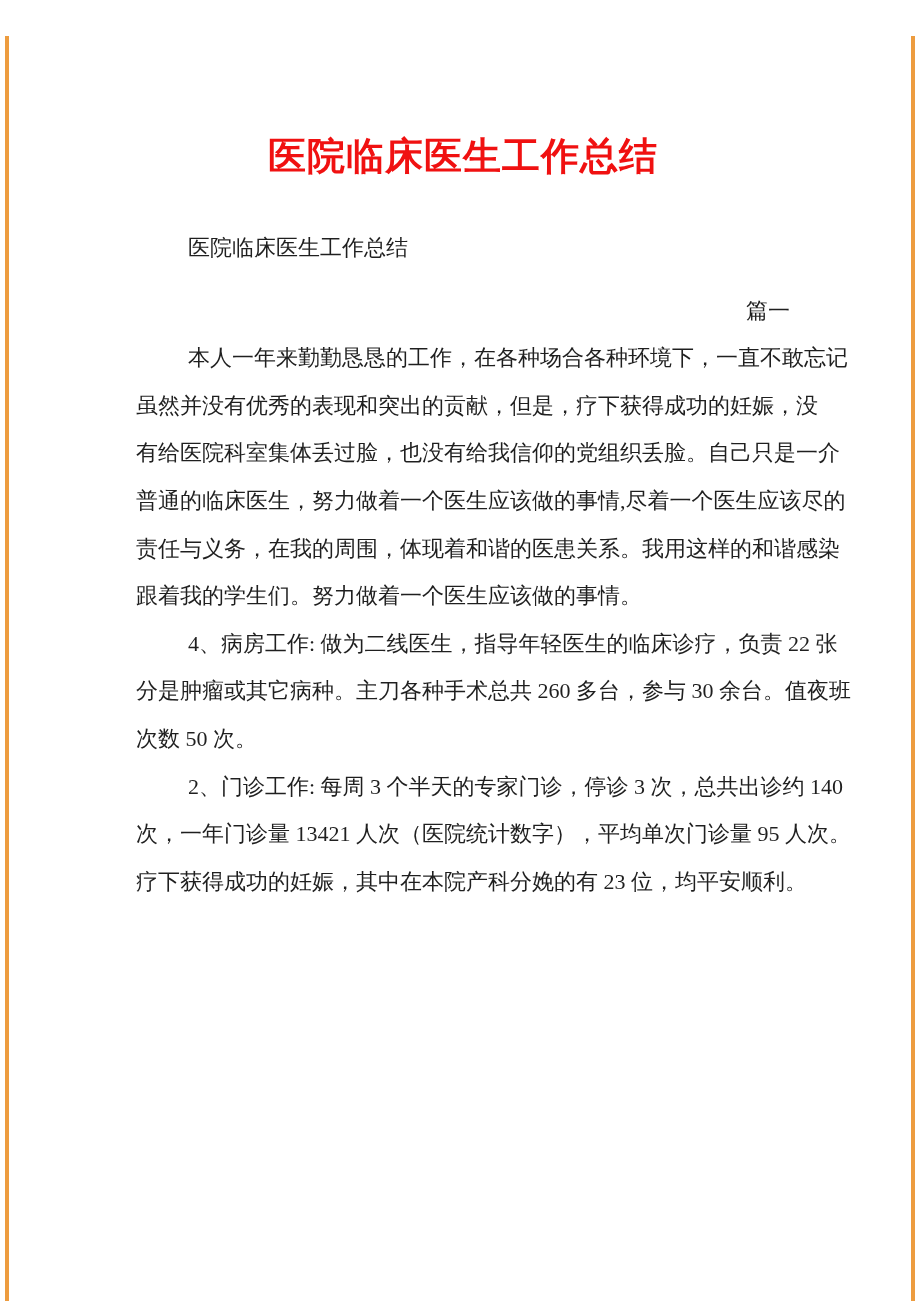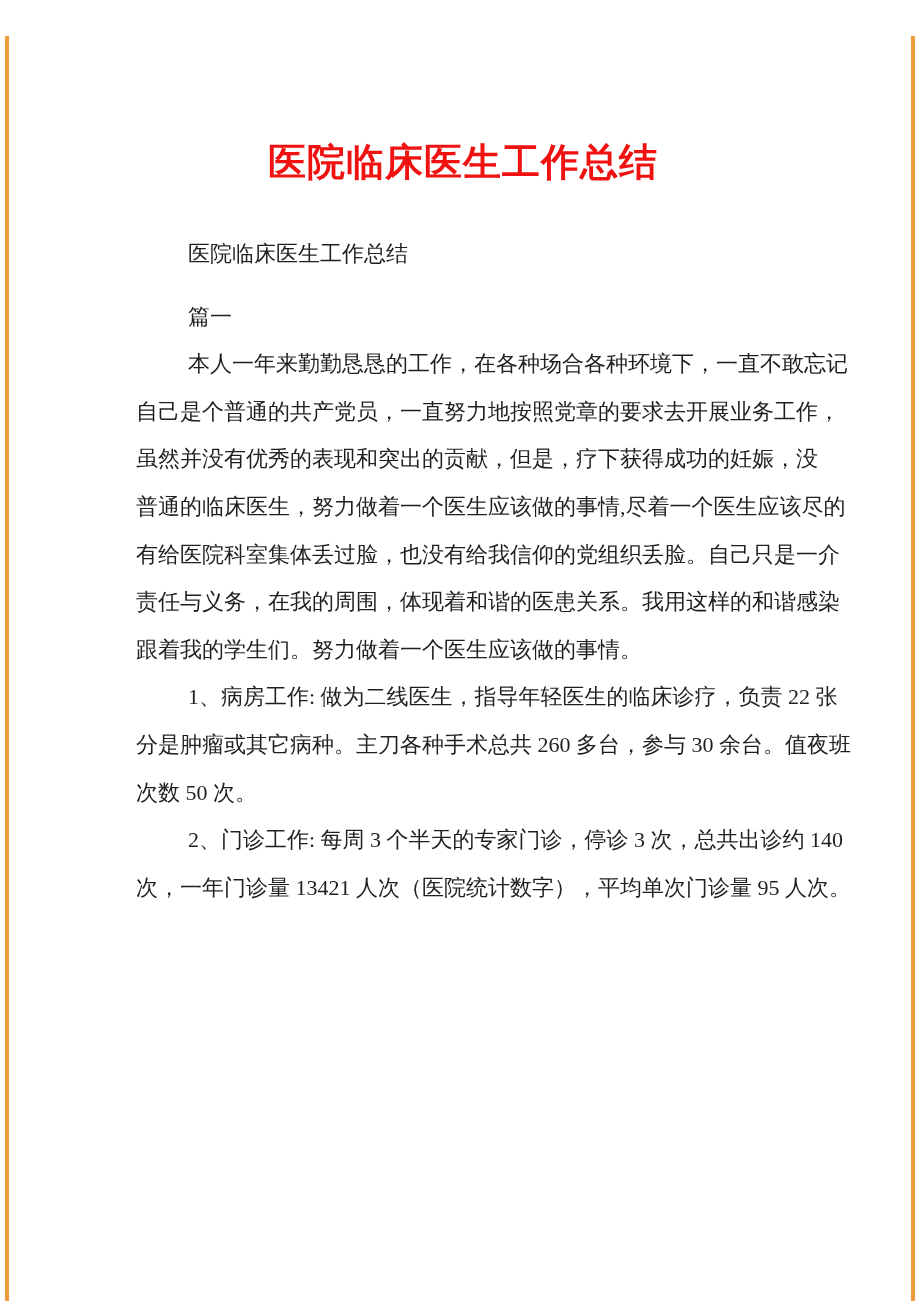--- a/index.html
+++ b/index.html
@@ -15,21 +15,21 @@
     top: 36px; bottom: 0;
     width: 4px;
     background: #ED9C3F;
   }
   .page-border.left  { left: 5px; }
   .page-border.right { left: 911px; }
 
   .doc {
     position: absolute;
     left: 136px;
-    top: 6px;
+    top: 0;
     width: 654px;
   }
   .doc-title {
     margin: 0;
     padding-top: 128px;
     font-family: "Liberation Sans", "DejaVu Sans", sans-serif;
     font-weight: bold;
     font-size: 38px;
     line-height: 56px;
     letter-spacing: 1px;
@@ -42,41 +42,41 @@
     color: #1f1f1f;
     font-size: 22px;
   }
   .line {
     line-height: 47.6px;
     height: 47.6px;
     white-space: nowrap;
     overflow: visible;
   }
   .line.indent { text-indent: 52px; }
-  .line.gap15  { margin-top: 15px; }
+  .line.gap15  { margin-top: 15px; text-align: right; }
   .line.gap10  { margin-top: 10px; }
 </style>
 </head>
 <body>
 
 <div class="page-border left"></div>
 <div class="page-border right"></div>
 
 <div class="doc">
   <h1 class="doc-title">医院临床医生工作总结</h1>
 
   <div class="body-block">
     <div class="line indent">医院临床医生工作总结</div>
     <div class="line indent gap15">篇一</div>
     <div class="line indent">本人一年来勤勤恳恳的工作，在各种场合各种环境下，一直不敢忘记</div>
-    <div class="line">自己是个普通的共产党员，一直努力地按照党章的要求去开展业务工作，</div>
     <div class="line">虽然并没有优秀的表现和突出的贡献，但是，疗下获得成功的妊娠，没</div>
+    <div class="line">有给医院科室集体丢过脸，也没有给我信仰的党组织丢脸。自己只是一介</div>
     <div class="line">普通的临床医生，努力做着一个医生应该做的事情,尽着一个医生应该尽的</div>
-    <div class="line">有给医院科室集体丢过脸，也没有给我信仰的党组织丢脸。自己只是一介</div>
     <div class="line">责任与义务，在我的周围，体现着和谐的医患关系。我用这样的和谐感染</div>
     <div class="line">跟着我的学生们。努力做着一个医生应该做的事情。</div>
-    <div class="line indent">1、病房工作: 做为二线医生，指导年轻医生的临床诊疗，负责 22 张</div>
+    <div class="line indent">4、病房工作: 做为二线医生，指导年轻医生的临床诊疗，负责 22 张</div>
     <div class="line">分是肿瘤或其它病种。主刀各种手术总共 260 多台，参与 30 余台。值夜班</div>
     <div class="line">次数 50 次。</div>
     <div class="line indent">2、门诊工作: 每周 3 个半天的专家门诊，停诊 3 次，总共出诊约 140</div>
     <div class="line">次，一年门诊量 13421 人次（医院统计数字），平均单次门诊量 95 人次。</div>
+    <div class="line">疗下获得成功的妊娠，其中在本院产科分娩的有 23 位，均平安顺利。</div>
   </div>
 </div>
 
 </body></html>

